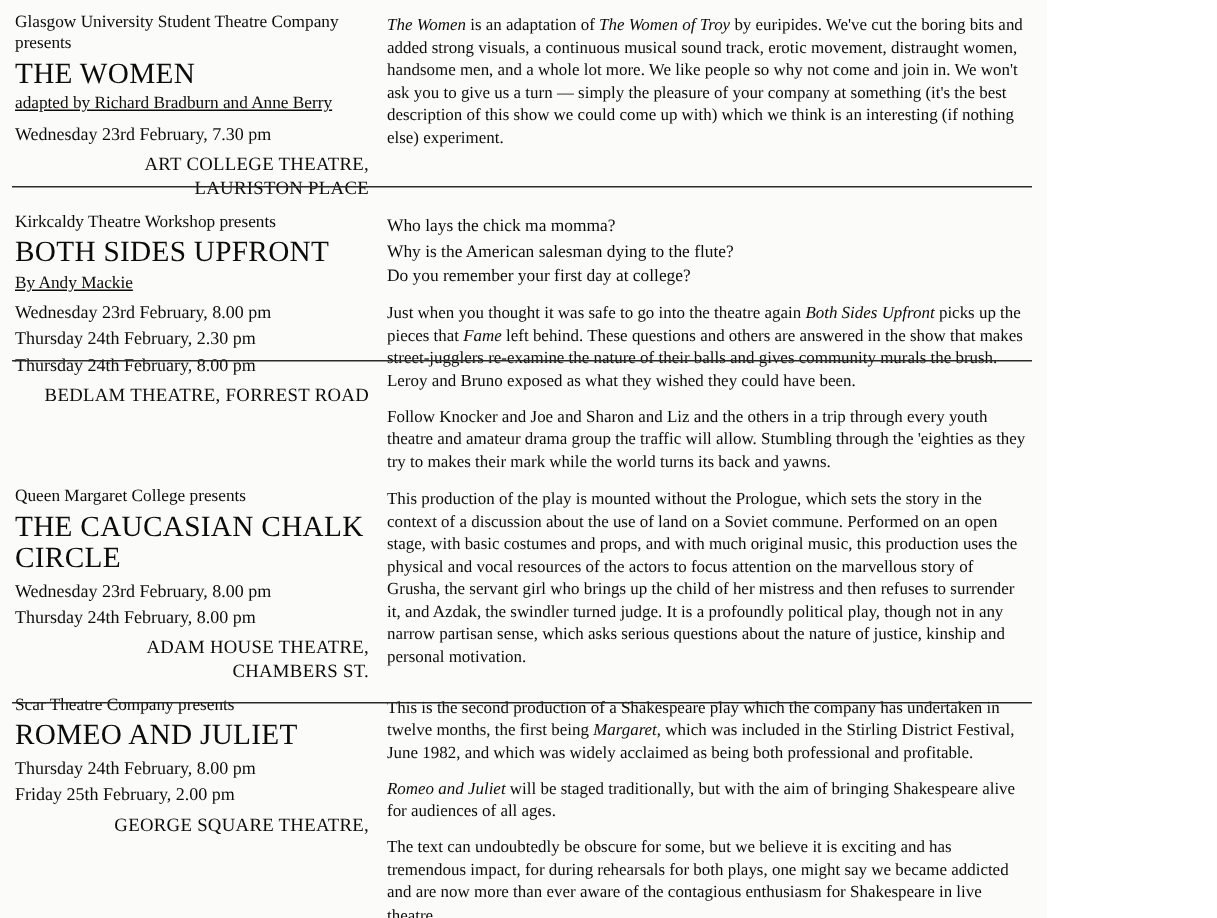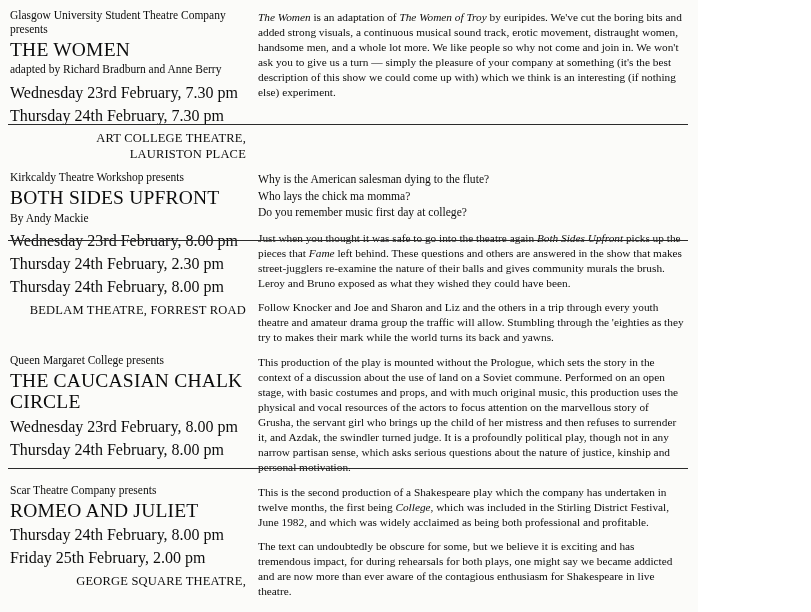--- a/index.html
+++ b/index.html
@@ -59,26 +59,27 @@
     line-height: 1.1;
     font-weight: normal;
     margin: 2px 0 2px 0;
     letter-spacing: 0.2px;
     font-family: "Liberation Serif", serif;
   }
   .byline {
     font-size: 11.5px;
     margin: 0 0 4px 0;
     line-height: 1.25;
+    text-decoration: underline;
   }
   .dates {
     margin: 2px 0 0 0;
   }
   .date-line {
-    font-size: 16px;
+    font-size: 12px;
     line-height: 1.45;
     margin: 0;
   }
   .venue {
     font-size: 12.5px;
     line-height: 1.28;
     margin: 3px 0 0 0;
     letter-spacing: 0.2px;
   }
   .venue div { white-space: nowrap; text-align: right; }
@@ -108,21 +109,20 @@
 
 <div class="page">
 
   <div class="entry" id="entry-women">
     <div class="left-col">
       <p class="presenter">Glasgow University Student Theatre Company presents</p>
       <p class="title">THE WOMEN</p>
       <p class="byline">adapted by Richard Bradburn and Anne Berry</p>
       <div class="dates">
         <p class="date-line">Wednesday 23rd February, 7.30 pm</p>
-        <p class="date-line">Thursday 24th February, 7.30 pm</p>
       </div>
       <div class="venue">
         <div>ART COLLEGE THEATRE,</div>
         <div>LAURISTON PLACE</div>
       </div>
     </div>
     <div class="right-col">
       <p class="body-p"><span class="it">The Women</span> is an adaptation of <span class="it">The Women of Troy</span> by euripides. We've cut the boring bits and added strong visuals, a continuous musical sound track, erotic movement, distraught women, handsome men, and a whole lot more. We like people so why not come and join in. We won't ask you to give us a turn — simply the pleasure of your company at something (it's the best description of this show we could come up with) which we think is an interesting (if nothing else) experiment.</p>
     </div>
   </div>
@@ -137,60 +137,65 @@
       <div class="dates">
         <p class="date-line">Wednesday 23rd February, 8.00 pm</p>
         <p class="date-line">Thursday 24th February, 2.30 pm</p>
         <p class="date-line">Thursday 24th February, 8.00 pm</p>
       </div>
       <div class="venue">
         <div>BEDLAM THEATRE, FORREST ROAD</div>
       </div>
     </div>
     <div class="right-col">
+      <p class="qline">Who lays the chick ma momma?</p>
       <p class="qline">Why is the American salesman dying to the flute?</p>
-      <p class="qline">Who lays the chick ma momma?</p>
-      <p class="qline" style="margin-bottom:9px">Do you remember music first day at college?</p>
+      <p class="qline" style="margin-bottom:9px">Do you remember your first day at college?</p>
       <p class="body-p">Just when you thought it was safe to go into the theatre again <span class="it">Both Sides Upfront</span> picks up the pieces that <span class="it">Fame</span> left behind. These questions and others are answered in the show that makes street-jugglers re-examine the nature of their balls and gives community murals the brush. Leroy and Bruno exposed as what they wished they could have been.</p>
       <p class="body-p">Follow Knocker and Joe and Sharon and Liz and the others in a trip through every youth theatre and amateur drama group the traffic will allow. Stumbling through the 'eighties as they try to makes their mark while the world turns its back and yawns.</p>
     </div>
   </div>
 
   <div class="rule" style="top:240px"></div>
 
   <div class="entry" id="entry-caucasian">
     <div class="left-col">
       <p class="presenter">Queen Margaret College presents</p>
       <p class="title">
         <span>THE CAUCASIAN CHALK CIRCLE</span>
       </p>
       <div class="dates">
         <p class="date-line">Wednesday 23rd February, 8.00 pm</p>
         <p class="date-line">Thursday 24th February, 8.00 pm</p>
       </div>
+      <div class="venue">
+        <div>ADAM HOUSE THEATRE,</div>
+        <div>CHAMBERS ST.</div>
+      </div>
     </div>
     <div class="right-col">
       <p class="body-p">This production of the play is mounted without the Prologue, which sets the story in the context of a discussion about the use of land on a Soviet commune. Performed on an open stage, with basic costumes and props, and with much original music, this production uses the physical and vocal resources of the actors to focus attention on the marvellous story of Grusha, the servant girl who brings up the child of her mistress and then refuses to surrender it, and Azdak, the swindler turned judge. It is a profoundly political play, though not in any narrow partisan sense, which asks serious questions about the nature of justice, kinship and personal motivation.</p>
     </div>
   </div>
 
   <div class="entry" id="entry-romeo">
     <div class="left-col">
       <p class="presenter">Scar Theatre Company presents</p>
       <p class="title">ROMEO AND JULIET</p>
       <div class="dates">
         <p class="date-line">Thursday 24th February, 8.00 pm</p>
         <p class="date-line">Friday 25th February, 2.00 pm</p>
       </div>
       <div class="venue">
         <div>GEORGE SQUARE THEATRE,</div>
 
       </div>
     </div>
     <div class="right-col">
-      <p class="body-p">This is the second production of a Shakespeare play which the company has undertaken in twelve months, the first being <span class="it">College</span>, which was included in the Stirling District Festival, June 1982, and which was widely acclaimed as being both professional and profitable.</p>
+      <p class="body-p">This is the second production of a Shakespeare play which the company has undertaken in twelve months, the first being <span class="it">Margaret</span>, which was included in the Stirling District Festival, June 1982, and which was widely acclaimed as being both professional and profitable.</p>
+      <p class="body-p"><span class="it">Romeo and Juliet</span> will be staged traditionally, but with the aim of bringing Shakespeare alive for audiences of all ages.</p>
       <p class="body-p">The text can undoubtedly be obscure for some, but we believe it is exciting and has tremendous impact, for during rehearsals for both plays, one might say we became addicted and are now more than ever aware of the contagious enthusiasm for Shakespeare in live theatre.</p>
     </div>
   </div>
 
   <div class="rule" style="top:468px"></div>
 
 </div>
 
 </body></html>

